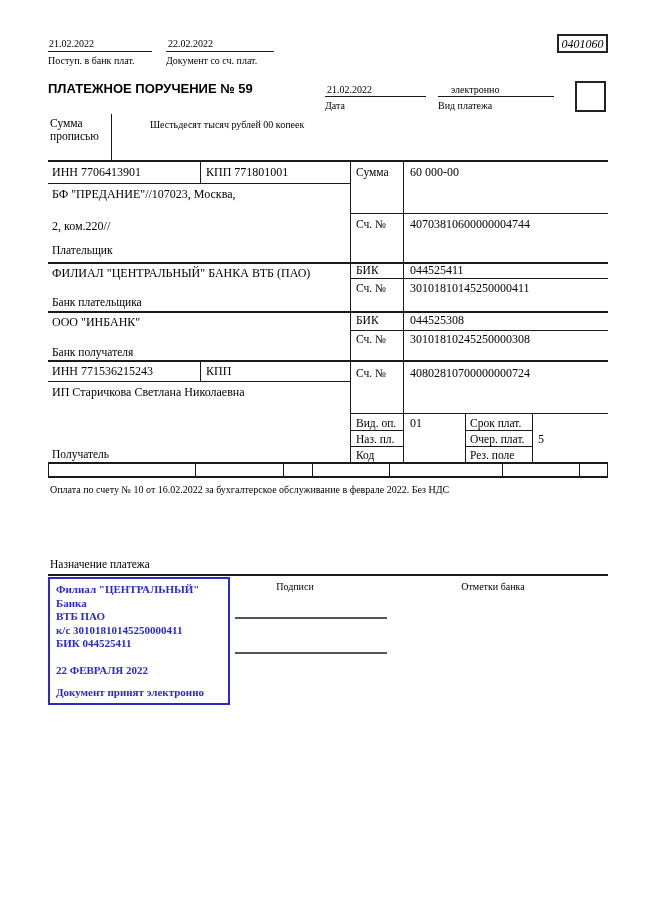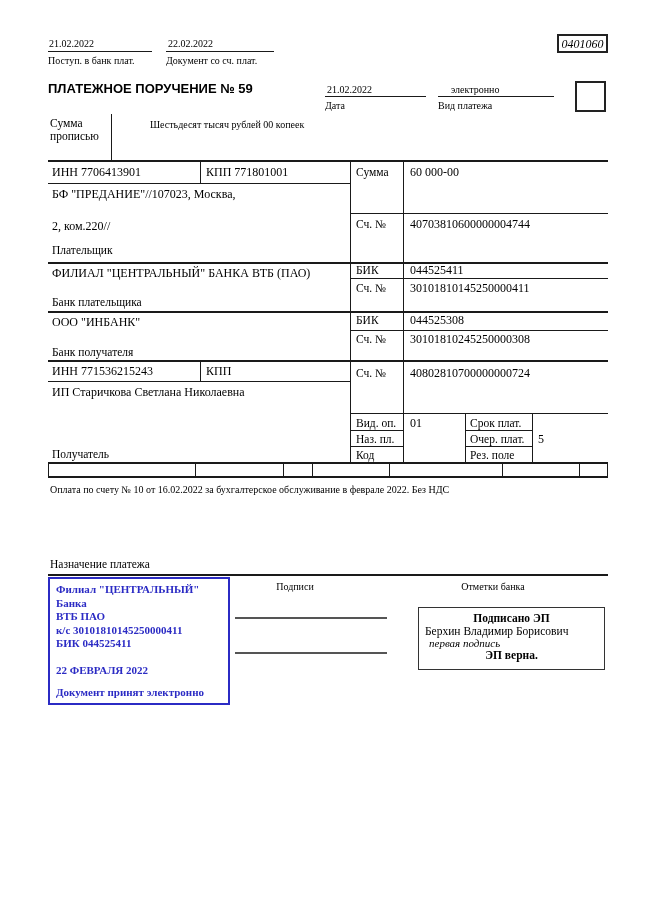--- a/index.html
+++ b/index.html
@@ -137,20 +137,14 @@
     <div style="height:13px;"></div>
     <div>22 ФЕВРАЛЯ 2022</div>
     <div class="abs" style="left:6px;bottom:4px;">Документ принят электронно</div>
   </div>
 
   <div class="abs t13 ctr" style="left:235px;top:579px;width:120px;">Подписи</div>
   <div class="abs hl2" style="left:235px;top:617px;width:152px;background:#555;"></div>
   <div class="abs hl2" style="left:235px;top:652px;width:152px;background:#555;"></div>
 
   <div class="abs t13 ctr" style="left:418px;top:579px;width:150px;">Отметки банка</div>
-  <div class="abs esign" style="left:418px;top:607px;width:187px;height:63px;">
-    <div class="ctr b" style="font-size:11.5px;margin-top:4px;">Подписано ЭП</div>
-    <div style="font-size:11.5px;margin:1px 0 0 6px;">Берхин Владимир Борисович</div>
-    <div class="i" style="font-size:11px;margin-left:10px;">первая подпись</div>
-    <div class="ctr b" style="font-size:11.5px;">ЭП верна.</div>
-  </div>
 
 </div>
 
 </body></html>

